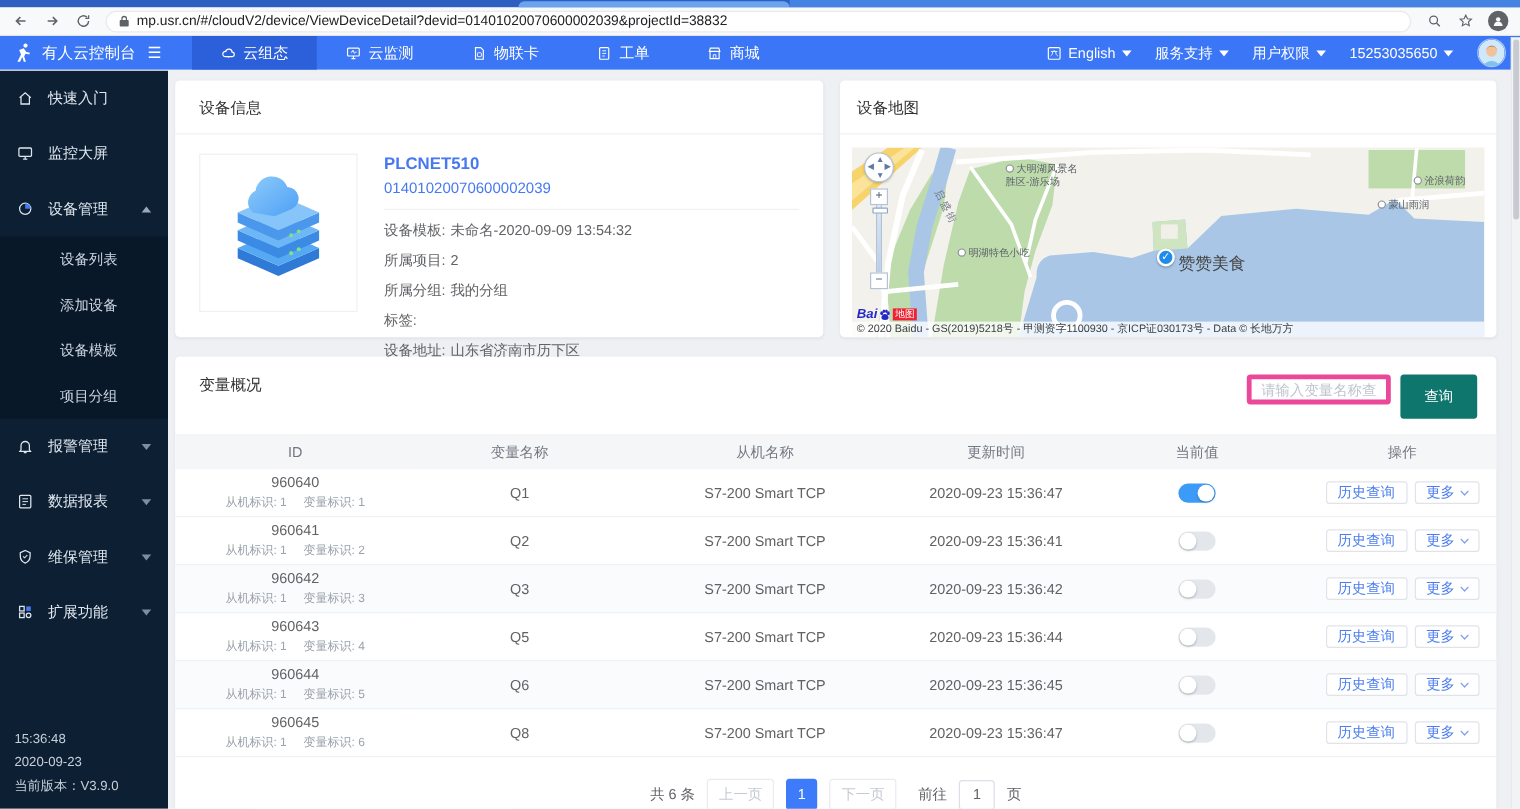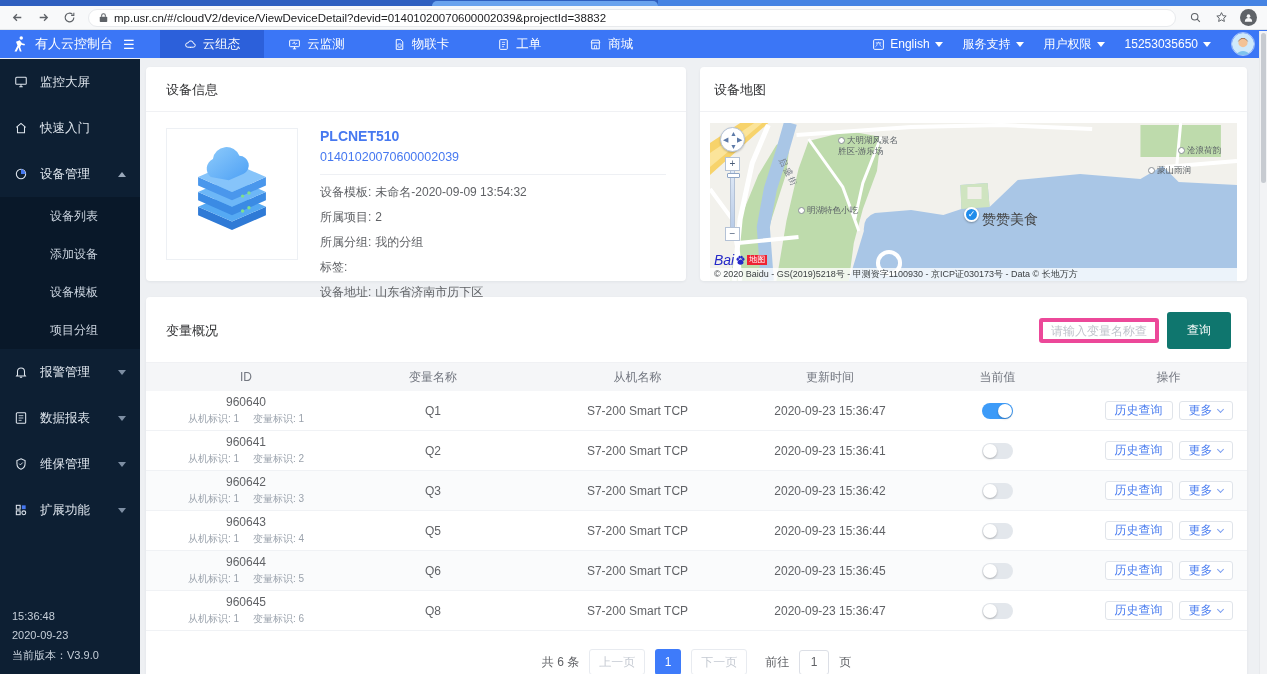--- a/index.html
+++ b/index.html
@@ -76,28 +76,28 @@
   .street { position:absolute; left:62px; top:44px; font-size:8.5px; color:#707883; transform:rotate(64deg); letter-spacing:2px; }
   .marker { position:absolute; width:15px; height:15px; border-radius:50%; background:#1f8ceb; border:2px solid #fff; box-shadow:0 1px 2px rgba(0,0,0,.3); color:#fff; font-size:9px; line-height:11px; text-align:center; cursor:pointer; }
   .marker-lb { position:absolute; font-size:14px; color:#444; }
   .pan-ctl { position:absolute; left:10px; top:4px; width:25px; height:25px; border-radius:50%; background:#fff; border:1px solid #b4c2d6; box-shadow:0 1px 2px rgba(0,0,0,.2); }
   .pan-ctl span { position:absolute; font-size:7px; color:#5d7aa8; line-height:1; cursor:pointer; }
   .zoom-ctl { position:absolute; left:15px; top:34px; width:15px; }
   .zbox { width:15px; height:14px; background:#fff; border:1px solid #b4c2d6; text-align:center; line-height:12px; font-size:10px; color:#4a5c78; cursor:pointer; }
   .ztrack { width:5px; height:56px; margin:0 auto; background:linear-gradient(#dfe9f6,#b9cce8); border:1px solid #b4c2d6; border-top:none; border-bottom:none; position:relative; cursor:pointer; }
   .zhandle { position:absolute; left:-4px; top:2px; width:13px; height:5px; background:#fff; border:1px solid #8fa6c6; border-radius:1px; cursor:pointer; }
   .bd-logo { position:absolute; left:4px; bottom:13px; display:flex; align-items:center; gap:1px; cursor:pointer; }
-  .bd-logo .bai { font-size:14px; font-weight:normal; color:#2529c8; font-style:italic; }
+  .bd-logo .bai { font-size:11px; font-weight:bold; color:#2529c8; font-style:italic; }
   .bd-logo .paw { width:11px; height:11px; }
   .bd-logo .ditu { font-size:8px; color:#fff; background:#e23; padding:0 2px; line-height:10px; }
   .map-attr { position:absolute; left:0; right:0; bottom:0; height:13px; background:rgba(255,255,255,.78); font-size:9px; color:#3c4043; line-height:13px; padding-left:4px; white-space:nowrap; overflow:hidden; }
 
   
   .card.vars { margin-top:16px; }
-  .vars-head { display:flex; align-items:center; padding:15px 16px 13px 20px; }
+  .vars-head { display:flex; padding:15px 16px 13px 20px; }
   .search-input { width:120px; height:25px; border:4px solid #ec4899; border-radius:3px; padding:0 8px; font-size:12px; color:#606266; font-family:inherit; }
   .search-input::placeholder { color:#c0c4cc; }
   .search-btn { width:64px; height:37px; margin-left:8px; background:#0f766e; color:#fff; border:none; border-radius:3px; font-size:12px; cursor:pointer; font-family:inherit; }
   table.vtable { width:100%; border-collapse:collapse; font-size:12px; color:#606266; table-layout:fixed; }
   .vtable col.c0{width:200px} .vtable col.c1{width:174px} .vtable col.c2{width:235px} .vtable col.c3{width:150px} .vtable col.c4{width:185px} .vtable col.c5{width:157px}
   .vtable th { background:#f5f6f8; font-weight:normal; color:#737780; height:28px; text-align:center; }
   .vtable td { border-bottom:1px solid #f0f2f5; text-align:center; height:38px; padding:4px 0; }
   .vtable tr.stripe td { background:#fafbfc; }
   .id-main { font-size:12px; color:#606266; }
   .subids { font-size:10px; color:#9aa2ac; margin-top:3px; display:flex; justify-content:center; gap:14px; }
@@ -243,31 +243,31 @@
           <path d="M6 10q6-8 12 0-3-4.5-6-4.5T6 10z" fill="#7b4a2d"></path>
           <path d="M3.5 24q8.5-9 17 0z" fill="#7ec3ee"></path>
         </svg>
     </span>
   </div>
 </div>
 
 <div class="sidebar">
   <div class="side-item">
     <svg viewBox="0 0 24 24" fill="none" stroke="#dfe6ee" stroke-width="1.8">
+        <path d="M4 11l8-7 8 7"></path>
+        <path d="M6 10v10h12V10"></path>
+      </svg>
+    <span>快速入门</span>
+  </div>
+  <div class="side-item">
+    <svg viewBox="0 0 24 24" fill="none" stroke="#dfe6ee" stroke-width="1.8">
         <rect x="3" y="4" width="18" height="12" rx="1.5"></rect>
         <path d="M9 20h6M12 16v4"></path>
       </svg>
     <span>监控大屏</span>
-  </div>
-  <div class="side-item">
-    <svg viewBox="0 0 24 24" fill="none" stroke="#dfe6ee" stroke-width="1.8">
-        <path d="M4 11l8-7 8 7"></path>
-        <path d="M6 10v10h12V10"></path>
-      </svg>
-    <span>快速入门</span>
   </div>
   <div class="side-item">
     <svg viewBox="0 0 24 24" fill="none" stroke="#dfe6ee" stroke-width="1.8">
         <circle cx="12" cy="12" r="8"></circle>
         <path d="M12 12V4a8 8 0 0 1 8 8z" fill="#4678f0" stroke="none"></path>
       </svg>
     <span>设备管理</span>
     <i class="arrow-up"></i>
   </div>
   <div class="submenu">

